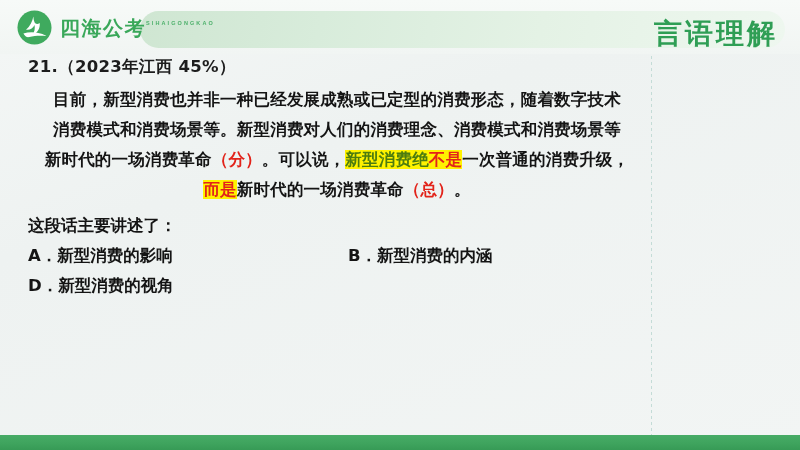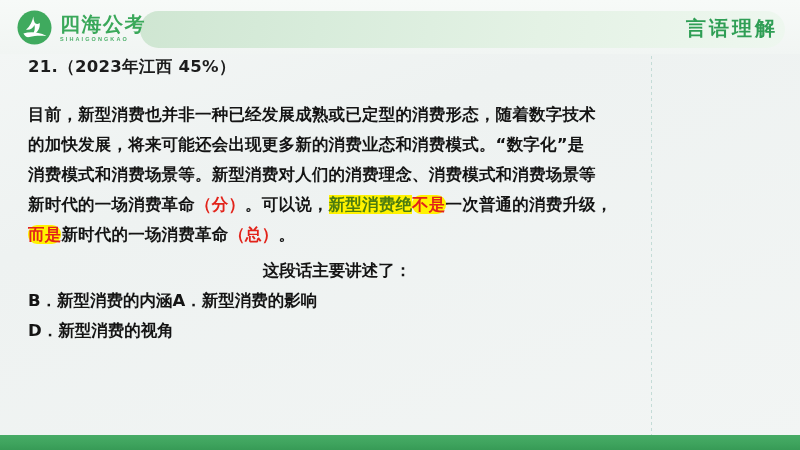--- a/index.html
+++ b/index.html
@@ -45,21 +45,21 @@
     gap: 7px;
     z-index: 4;
   }
   #logo-mark {
     width: 37px;
     height: 37px;
     flex: 0 0 37px;
   }
   #logo-text-block {
     display: flex;
-    flex-direction: column;
+    flex-direction: row;
     line-height: 1;
     padding-top: 1px;
   }
   #logo-cn {
     font-size: 20px;
     font-weight: bold;
     color: #3aa85a;
     letter-spacing: 1.5px;
     font-family: "DejaVu Sans", "Liberation Sans", sans-serif;
   }
@@ -67,21 +67,21 @@
     font-size: 5.5px;
     font-weight: bold;
     color: #4cb06a;
     letter-spacing: 2.1px;
     margin-top: 3px;
   }
   #header-title {
     position: absolute;
     right: 22px;
     top: 15px;
-    font-size: 20px;
+    font-size: 28px;
     font-weight: bold;
     color: #2f9e55;
     letter-spacing: 3px;
     z-index: 4;
     font-family: Liberation Sans, sans-serif;
   }
 
   
   #v-divider {
     position: absolute;
@@ -99,52 +99,51 @@
     position: absolute;
     left: 28px;
     top: 56px;
     width: 618px;
   }
   .q-head {
     font-size: 16.5px;
     font-weight: bold;
     color: #1d1d1d;
     letter-spacing: .3px;
-    margin-bottom: 22px;
+    margin-bottom: 7px;
     font-family: "DejaVu Sans", "Liberation Sans", sans-serif;
   }
   .para-line {
     font-size: 16.5px;
     font-weight: bold;
     color: #141414;
     line-height: 30px;
     white-space: nowrap;
     letter-spacing: .2px;
     font-family: "DejaVu Sans", "Liberation Sans", sans-serif;
+    text-align: center;
   }
   .red {
     color: #e2231a;
   }
   .hl-red {
     background: #fff200;
     color: #e2231a;
-    border-radius: 9px;
   }
   .hl-orange {
     background: #fff200;
     color: #4d7c0f;
   }
   .ask-line {
     font-size: 16.5px;
     font-weight: bold;
     color: #141414;
     line-height: 30px;
     margin-top: 6px;
     font-family: "DejaVu Sans", "Liberation Sans", sans-serif;
-    text-align: center;
   }
   .opt-row {
     display: flex;
     line-height: 30px;
   }
   .opt {
     font-size: 16.5px;
     font-weight: bold;
     color: #141414;
     white-space: nowrap;
@@ -186,31 +185,30 @@
   </div>
 
   <div id="v-divider"></div>
 
   <div id="content">
 
     <div class="q-head">21.（2023年江西 45%）</div>
 
     <div>
       <div class="para-line"><span>目前，新型消费也并非一种已经发展成熟或已定型的消费形态，随着数字技术</span></div>
-      <div class="para-line"><span>的加快发展，将来可能还会出现更多新的消费业态和消费模式。“数字化”是</span></div>
       <div class="para-line"><span>消费模式和消费场景等。新型消费对人们的消费理念、消费模式和消费场景等</span></div>
       <div class="para-line"><span>新时代的一场消费革命</span><span class="red">（分）</span><span>。可以说，</span><span class="hl-orange">新型消费绝</span><span class="hl-red">不是</span><span>一次普通的消费升级，</span></div>
       <div class="para-line"><span class="hl-red">而是</span><span>新时代的一场消费革命</span><span class="red">（总）</span><span>。</span></div>
     </div>
 
     <div class="ask-line">这段话主要讲述了：</div>
 
     <div class="opt-row">
+      <span class="opt col-a">A．新型消费的影响</span>
       <span class="opt">B．新型消费的内涵</span>
-      <span class="opt col-a">A．新型消费的影响</span>
     </div>
     <div class="opt-row">
       <span class="opt">D．新型消费的视角</span>
     </div>
   </div>
 
   <div id="footer-bar"></div>
 </div>
 
 </body></html>

